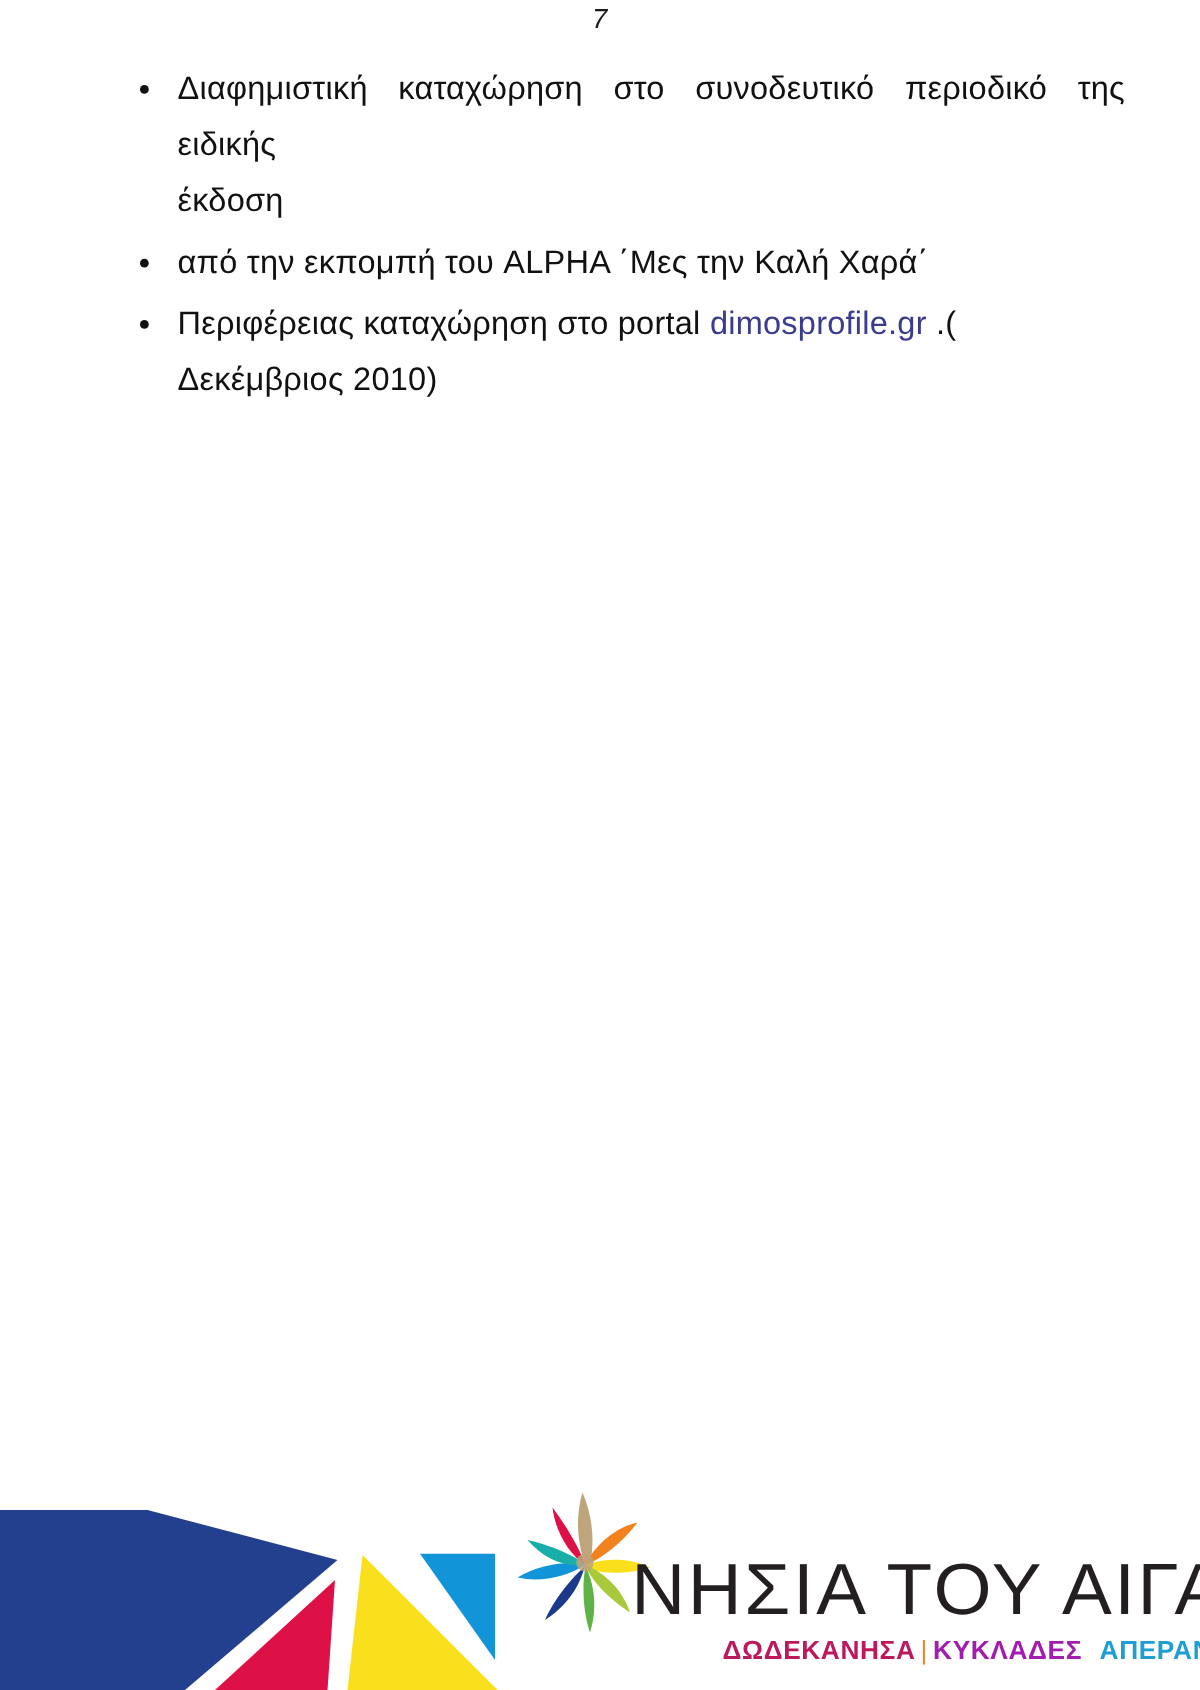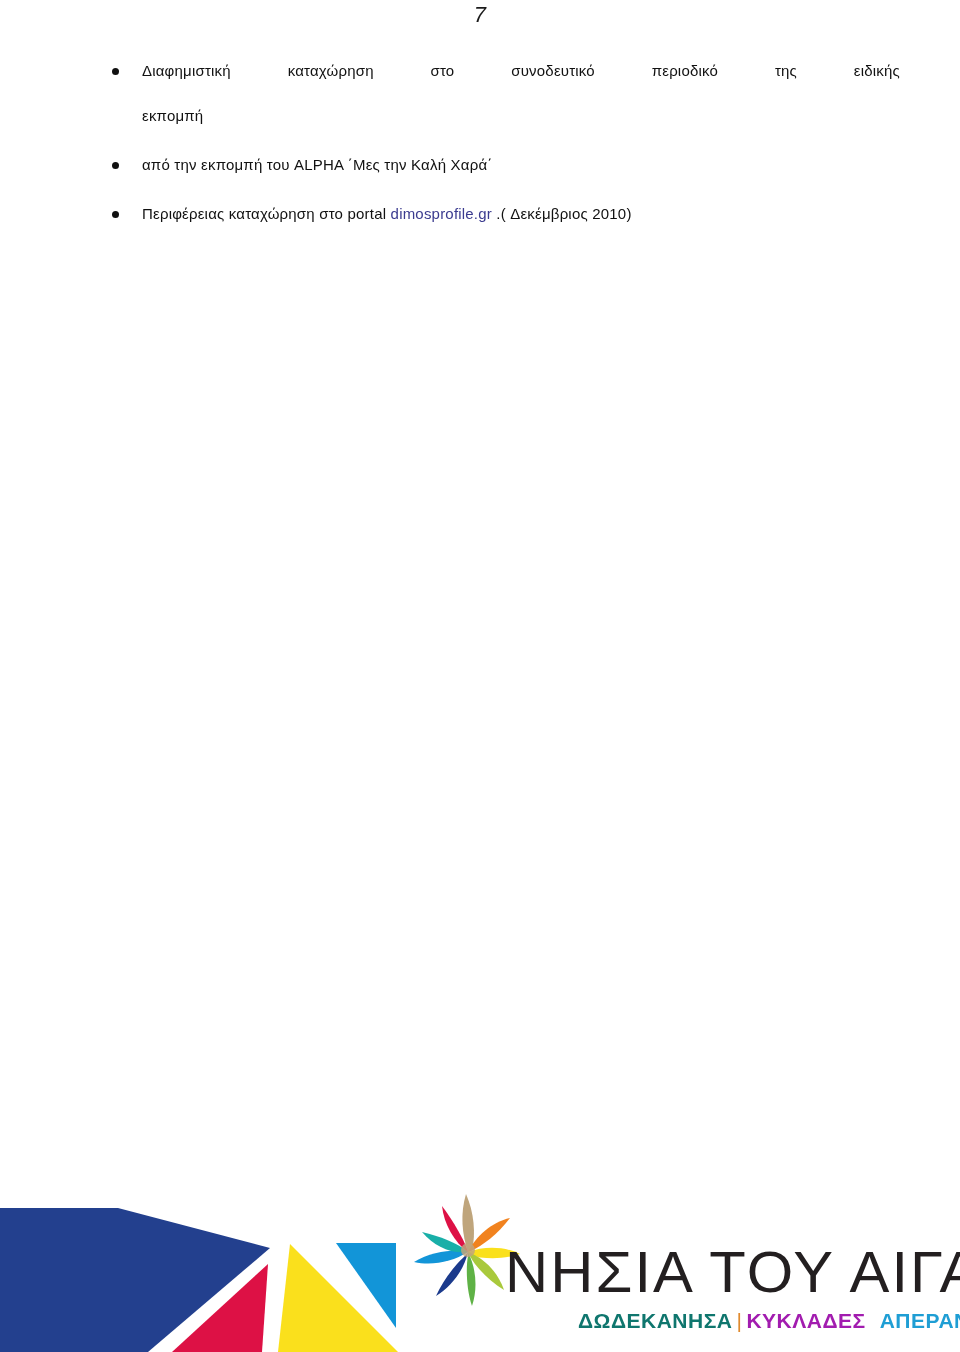--- a/index.html
+++ b/index.html
@@ -40,21 +40,21 @@
   }
   ul.bullets {
     list-style: none;
     margin: 0;
     padding: 0;
   }
   li.bullet {
     position: relative;
     padding-left: 42px;
     margin: 0 0 4px 0;
-    font-size: 15px;
+    font-size: 26px;
     line-height: 45px;
     color: #111111;
     text-align: justify;
     text-justify: inter-word;
     letter-spacing: 0.2px;
   }
   li.bullet::before {
     content: "";
     position: absolute;
     left: 12px;
@@ -109,38 +109,38 @@
     position: absolute;
     left: 578px;
     top: 1310px;
     font-family: "Liberation Sans", sans-serif;
     font-size: 21px;
     font-weight: bold;
     letter-spacing: 0.5px;
     line-height: 1;
     white-space: nowrap;
   }
-  .logo-sub .dodek { color: #0f766e; }
+  .logo-sub .dodek { color: #be185d; }
   .logo-sub .sep   { color: #e08a2e; font-weight: normal; padding: 0 4px; }
   .logo-sub .kykl  { color: #a21caf; }
   .logo-sub .aper  { color: #1f9ed4; padding-left: 14px; }
 </style>
 </head>
 <body>
 
 <div class="page">
 
   <div class="page-number">7</div>
 
   <div class="content">
     <ul class="bullets">
 
       <li class="bullet">
         <span class="line justify">Διαφημιστική καταχώρηση στο συνοδευτικό περιοδικό της ειδικής</span>
-        <span class="line last">εκπομπή</span>
+        <span class="line last">έκδοση</span>
       </li>
 
       <li class="bullet">
         <span class="line last">από την εκπομπή του ALPHA ΄Μες την Καλή Χαρά΄</span>
       </li>
 
       <li class="bullet">
         <span class="line last"><span>Περιφέρειας καταχώρηση στο portal </span><span class="link">dimosprofile.gr</span><span> .( Δεκέμβριος 2010)</span></span>
       </li>
 

